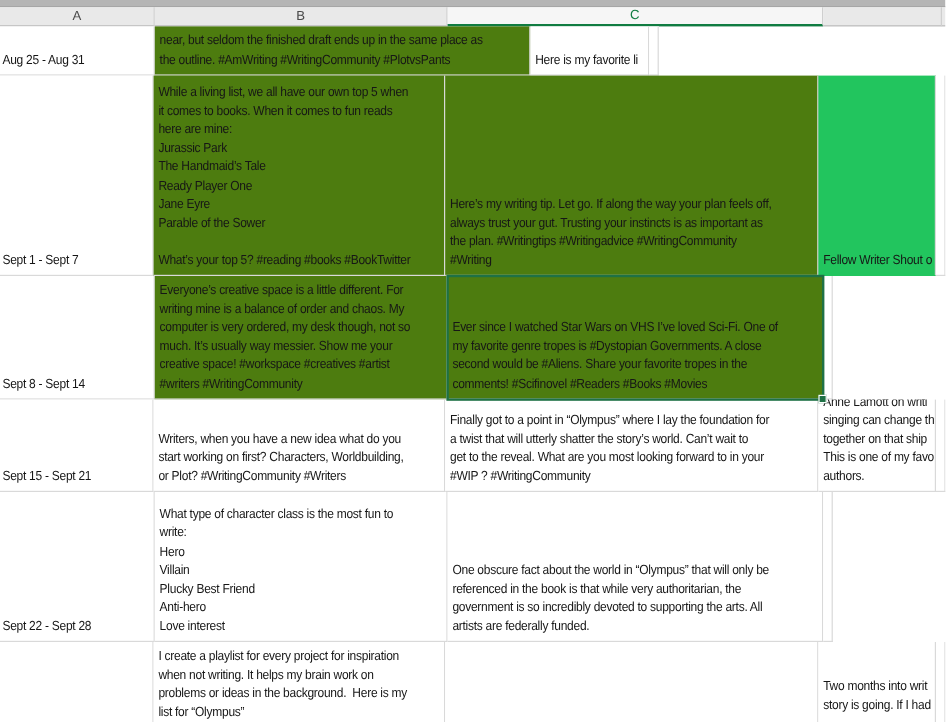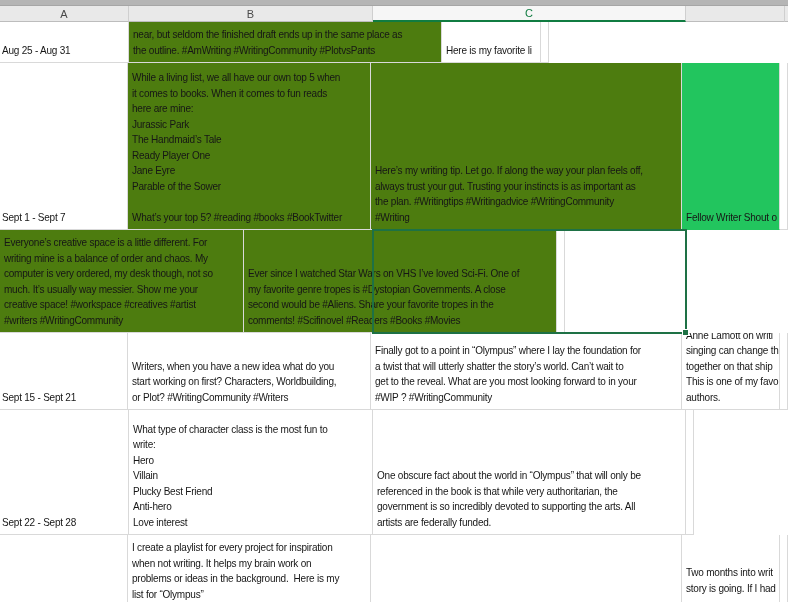--- a/index.html
+++ b/index.html
@@ -111,20 +111,23 @@
 the plan. #Writingtips #Writingadvice #WritingCommunity
 #Writing</div>
         </div>
       <div class="cell w-d r2 fill-yellow no-bline">
           <div class="txt">Fellow Writer Shout o</div>
         </div>
       <div class="cell w-e r2"></div>
     </div>
 
     <div class="row">
+      <div class="cell cell-a w-a r3">
+          <div class="txt">Sept 8 - Sept 14</div>
+        </div>
       <div class="cell w-b r3 fill-gray">
           <div class="txt">Everyone’s creative space is a little different. For
 writing mine is a balance of order and chaos. My
 computer is very ordered, my desk though, not so
 much. It’s usually way messier. Show me your
 creative space! #workspace #creatives #artist
 #writers #WritingCommunity</div>
         </div>
       <div class="cell w-c r3 fill-gray">
           <div class="txt">Ever since I watched Star Wars on VHS I’ve loved Sci-Fi. One of

